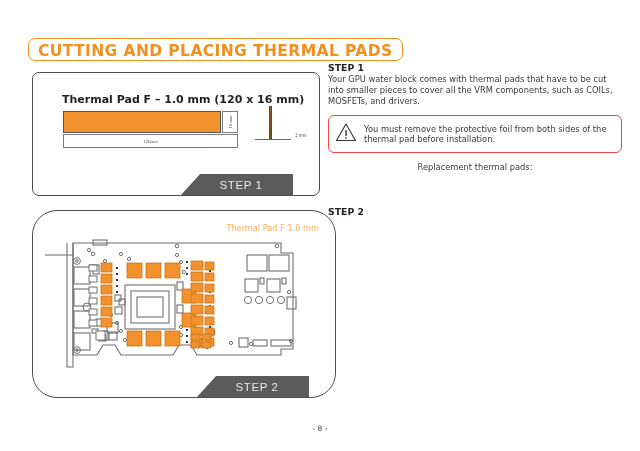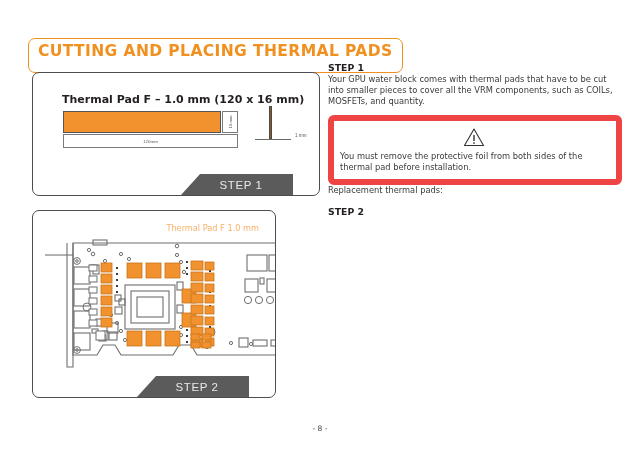--- a/index.html
+++ b/index.html
@@ -14,40 +14,40 @@
   .page{position:absolute;inset:0;}
 
   
   .title-wrap{
     position:absolute;left:28px;top:38px;
   }
   .title-box{
     display:inline-block;
     border:1.6px solid #f0901f;
     border-radius:7px;
-    padding:3px 9px 12px 9px;
+    padding:3px 9px 0 9px;
     color:#f0901f;
     font-weight:bold;
     font-size:15.5px;
     letter-spacing:.4px;
     white-space:nowrap;
     font-family:"DejaVu Sans", sans-serif;
   }
 
   
   .panel{
     position:absolute;
     border:1px solid #4d4d4d;
     border-radius:7px;
     background:#fff;
     box-sizing:border-box;
     overflow:hidden;
   }
   #panel1{left:32px;top:72px;width:288px;height:124px;}
-  #panel2{left:32px;top:210px;width:244px;height:188px;}
+  #panel2{left:32px;top:210px;width:304px;height:188px;border-radius:25px;}
 
   
   .step-banner{
     position:absolute;
     bottom:0;
     right:0;
     width:112px;height:21px;
     background:#5b5b5b;
     clip-path:polygon(17% 0%, 100% 0%, 100% 100%, 0% 100%);
     color:#e9e9e9;
@@ -132,33 +132,32 @@
   .step-head{
     font-size:9.3px;font-weight:bold;color:#231f20;margin:0 0 1px 0;
     font-family:"DejaVu Sans", sans-serif;
   }
   .body-text{
     font-size:8.3px;line-height:1.30;color:#3a3a3a;margin:0;
     font-family:"DejaVu Sans", sans-serif;
   }
   .note-box{
     margin-top:9px;
-    border:6px solid #ef4444;
+    border:1px solid #ef4444;
     border-radius:6px;
     padding:6px 8px 6px 6px;
-    display:flex;align-items:center;
-    box-sizing:border-box;
-    flex-direction:column;
+    display:flex;align-items:center;gap:7px;
+    box-sizing:border-box;
   }
   .warn-icon{flex:0 0 auto;}
   .note-text{
     font-size:8.3px;line-height:1.30;color:#3a3a3a;
     font-family:"DejaVu Sans", sans-serif;
   }
-  .replacement{}
+  .replacement{margin-top:9px;text-align:center;}
 
   .right-col2{position:absolute;left:328px;top:206px;width:294px;}
   .right-col2 .body-text{text-align:justify;}
 
   
   .footer{
     position:absolute;left:0;right:0;top:424px;
     text-align:center;font-size:7.5px;color:#4a4a4a;
     font-family:"DejaVu Sans", sans-serif;
   }
@@ -364,21 +363,21 @@
         <rect x="48" y="83" width="8" height="6"></rect>
         <rect x="55" y="94" width="9" height="9"></rect>
       </g>
     </svg>
 
     <div class="step-banner">STEP 2</div>
   </div>
 
   <div class="right-col">
     <p class="step-head">STEP 1</p>
-    <p class="body-text">Your GPU water block comes with thermal pads that have to be cut into smaller pieces to cover all the VRM components, such as COILs, MOSFETs, and quantity.</p>
+    <p class="body-text">Your GPU water block comes with thermal pads that have to be cut into smaller pieces to cover all the VRM components, such as COILs, MOSFETs, and drivers.</p>
 
     <div class="note-box">
       <span class="warn-icon">
         <svg width="22" height="20" viewBox="0 0 22 20">
           <path d="M11 2 L20.5 18.5 L1.5 18.5 Z" fill="none" stroke="#333" stroke-width="1.1" stroke-linejoin="round"></path>
           <rect x="10.3" y="8" width="1.4" height="6" fill="#333"></rect>
           <rect x="10.3" y="15.3" width="1.4" height="1.6" fill="#333"></rect>
         </svg>
       </span>
       <span class="note-text">You must remove the protective foil from both sides of the thermal pad before installation.</span>

